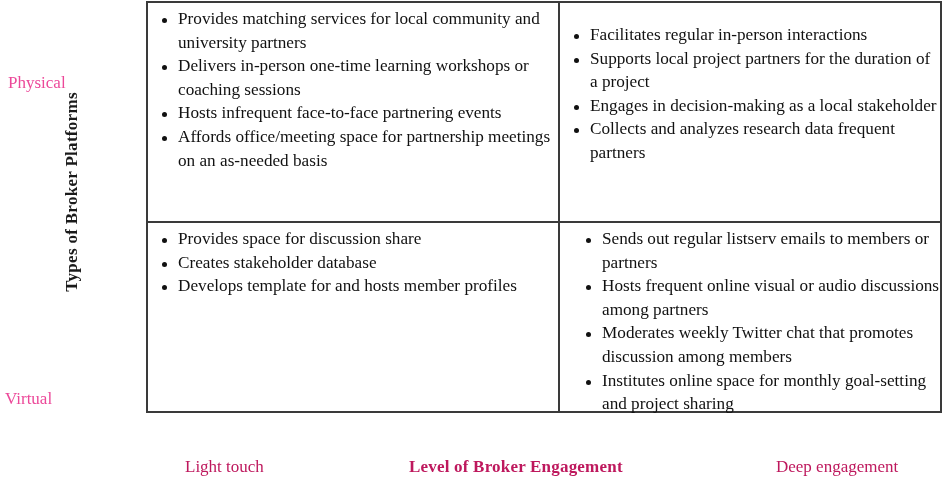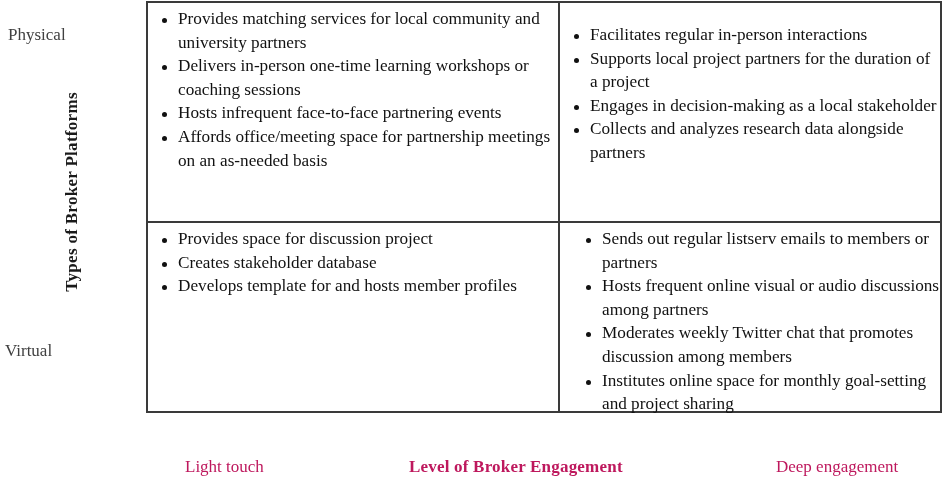--- a/index.html
+++ b/index.html
@@ -12,21 +12,22 @@
       height: 486px;
       position: relative;
       overflow: hidden;
       font-family: "Liberation Serif", "DejaVu Serif", serif;
       color: #111111;
     }
     .y-end-label {
       position: absolute;
       font-size: 17px;
       line-height: 20px;
-      color: #404040;
+      color: #ec4899;
+      margin-top: 48px;
     }
     #label-physical { left: 8px; top: 25px; }
     #label-virtual { left: 5px; top: 341px; }
 
     .y-axis-title {
       position: absolute;
       left: 72px;
       top: 192px;
       transform: translate(-50%, -50%) rotate(-90deg);
       white-space: nowrap;
@@ -120,27 +121,27 @@
       <li>Hosts infrequent face-to-face partnering events</li>
       <li>Affords office/meeting space for partnership meetings on an as-needed basis</li>
     </ul>
   </div>
 
   <div id="cell-physical-deep" class="cell">
     <ul class="bullets">
       <li>Facilitates regular in-person interactions</li>
       <li>Supports local project partners for the duration of a project</li>
       <li>Engages in decision-making as a local stakeholder</li>
-      <li>Collects and analyzes research data alongside partners</li>
+      <li>Collects and analyzes research data frequent partners</li>
     </ul>
   </div>
 
   <div id="cell-virtual-light" class="cell">
     <ul class="bullets">
-      <li>Provides space for discussion project</li>
+      <li>Provides space for discussion share</li>
       <li>Creates stakeholder database</li>
       <li>Develops template for and hosts member profiles</li>
     </ul>
   </div>
 
   <div id="cell-virtual-deep" class="cell">
     <ul class="bullets">
       <li>Sends out regular listserv emails to members or partners</li>
       <li>Hosts frequent online visual or audio discussions among partners</li>
       <li>Moderates weekly Twitter chat that promotes discussion among members</li>

